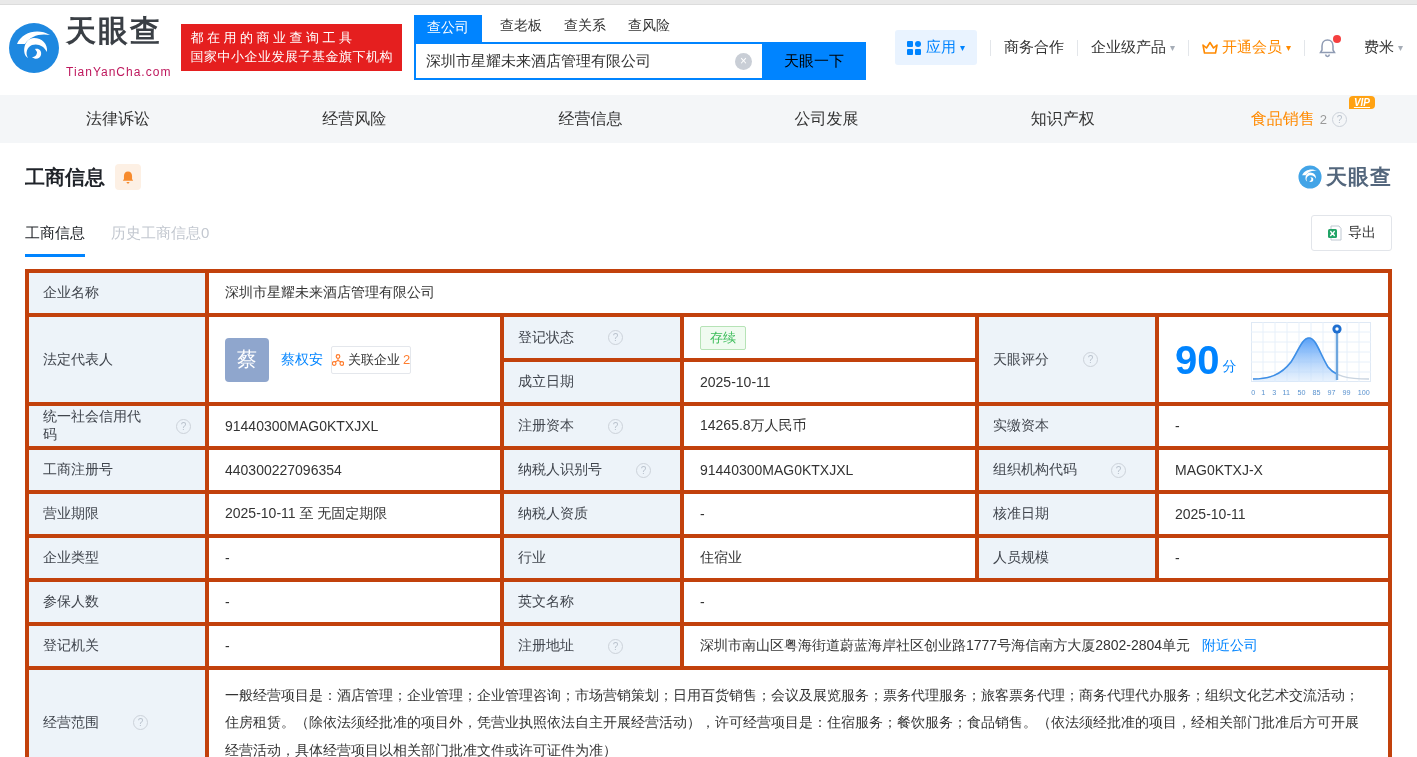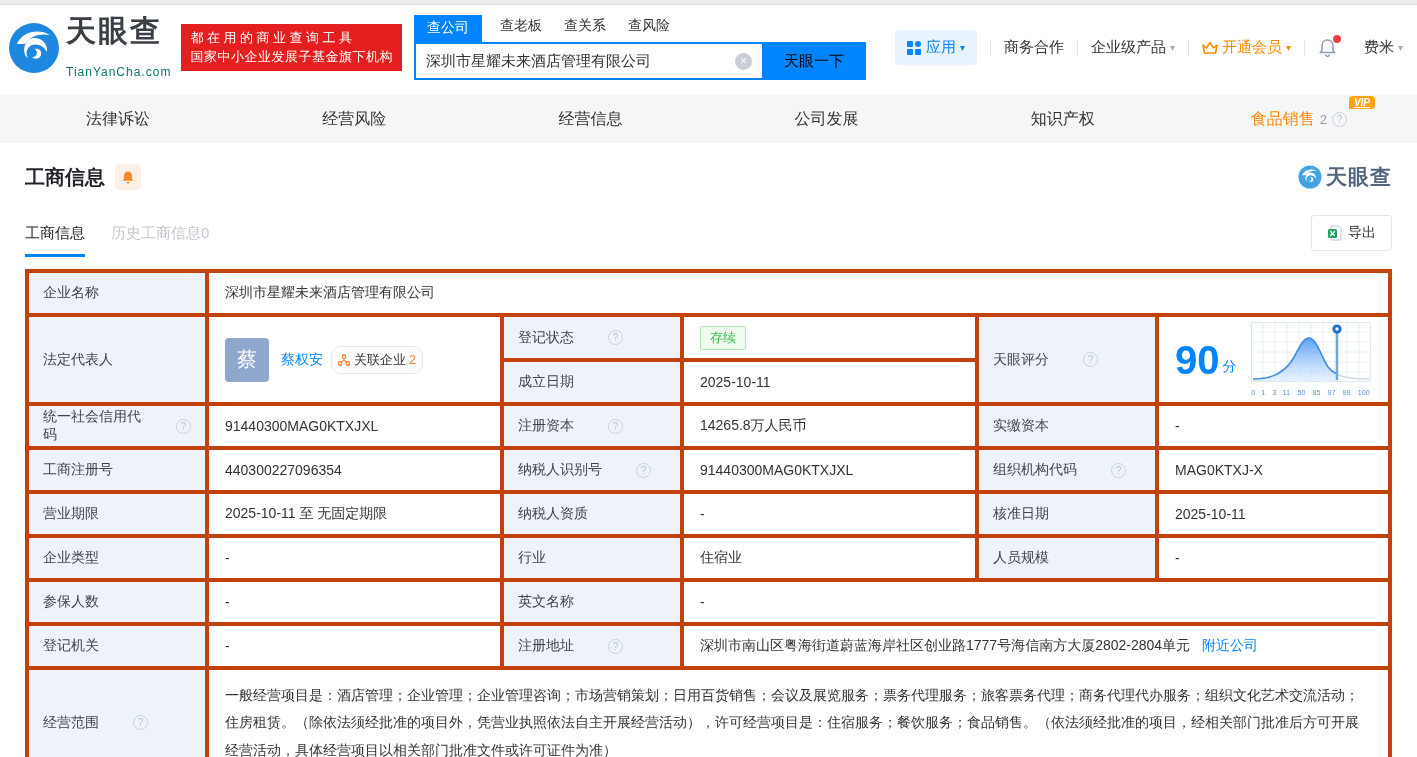--- a/index.html
+++ b/index.html
@@ -9,21 +9,21 @@
     background:#fff; color:#333; font-size:14px;
   }
   .top-strip { height:5px; background:#e9e9e9; border-bottom:1px solid #dcdcdc; }
 
   
   .navbar { height:85px; display:flex; align-items:center; padding:0 14px 0 8px; background:#fff; }
   .logo { display:flex; align-items:center; cursor:pointer; }
   .logo-swirl { width:52px; height:52px; flex:none; }
   .logo-txt { margin-left:6px; }
   .logo-name { font-size:30px; font-weight:bold; color:#3a3f45; letter-spacing:2px; line-height:1; }
-  .logo-domain { font-size:12px; color:#0f766e; letter-spacing:1px; margin-top:19px; }
+  .logo-domain { font-size:12px; color:#be185d; letter-spacing:1px; margin-top:19px; }
   .slogan { margin-left:10px; background:#e51f1f; color:#fff; padding:5px 9px; line-height:1.45; font-size:13px; }
   .slogan .l1 { letter-spacing:3.5px; }
   .slogan .l2 { letter-spacing:0.5px; }
 
   .search-wrap { margin-left:12px; width:452px; }
   .stabs { display:flex; align-items:center; height:27px; }
   .stab { font-size:14px; color:#333; margin-right:22px; padding-bottom:5px; cursor:pointer; }
   .stab.active { background:#0084ff; color:#fff; padding:4px 13px 5px; margin-right:18px; cursor:default; }
   .sbox { display:flex; height:38px; }
   .sinput { flex:1; display:flex; align-items:center; border:2px solid #0084ff; border-right:none; background:#fff; }
@@ -81,21 +81,21 @@
   td.lbl { background:#edf3f9; padding:0 14px; color:#40454d; }
   td.val { background:#fff; padding:0 16px; color:#333; }
   tr.r { height:44px; }
   tr.r2 { height:45px; }
   .link { color:#0084ff; cursor:pointer; text-decoration:none; }
 
   .rep-cell { display:flex; align-items:center; }
   .avatar { width:44px; height:44px; border-radius:4px; background:#8fa6cd; color:#fff; font-size:20px;
             display:flex; align-items:center; justify-content:center; flex:none; }
   .rep-name { margin:0 8px 0 12px; font-size:14px; }
-  .rel-badge { display:flex; align-items:center; border:1px solid #e4e7ec; border-radius:10px; padding:4px 6px;
+  .rel-badge { display:flex; align-items:center; border:1px solid #e4e7ec; border-radius:2px; padding:4px 0;
                cursor:pointer; background:#fff; }
   .rel-badge .t { font-size:13px; color:#333; margin:0 3px 0 4px; }
   .rel-badge .n { font-size:13px; color:#ff7d2e; }
 
   .status-badge { display:inline-block; border:1px solid #b6e3b6; background:#f0fbf0; color:#3dbd5b;
                   font-size:13px; padding:2px 9px; border-radius:2px; }
 
   .score-cell { display:flex; align-items:center; }
   .score-num { font-size:40px; font-weight:bold; color:#0084ff; line-height:1; }
   .score-unit { font-size:14px; color:#0084ff; margin:14px 0 0 3px; }

